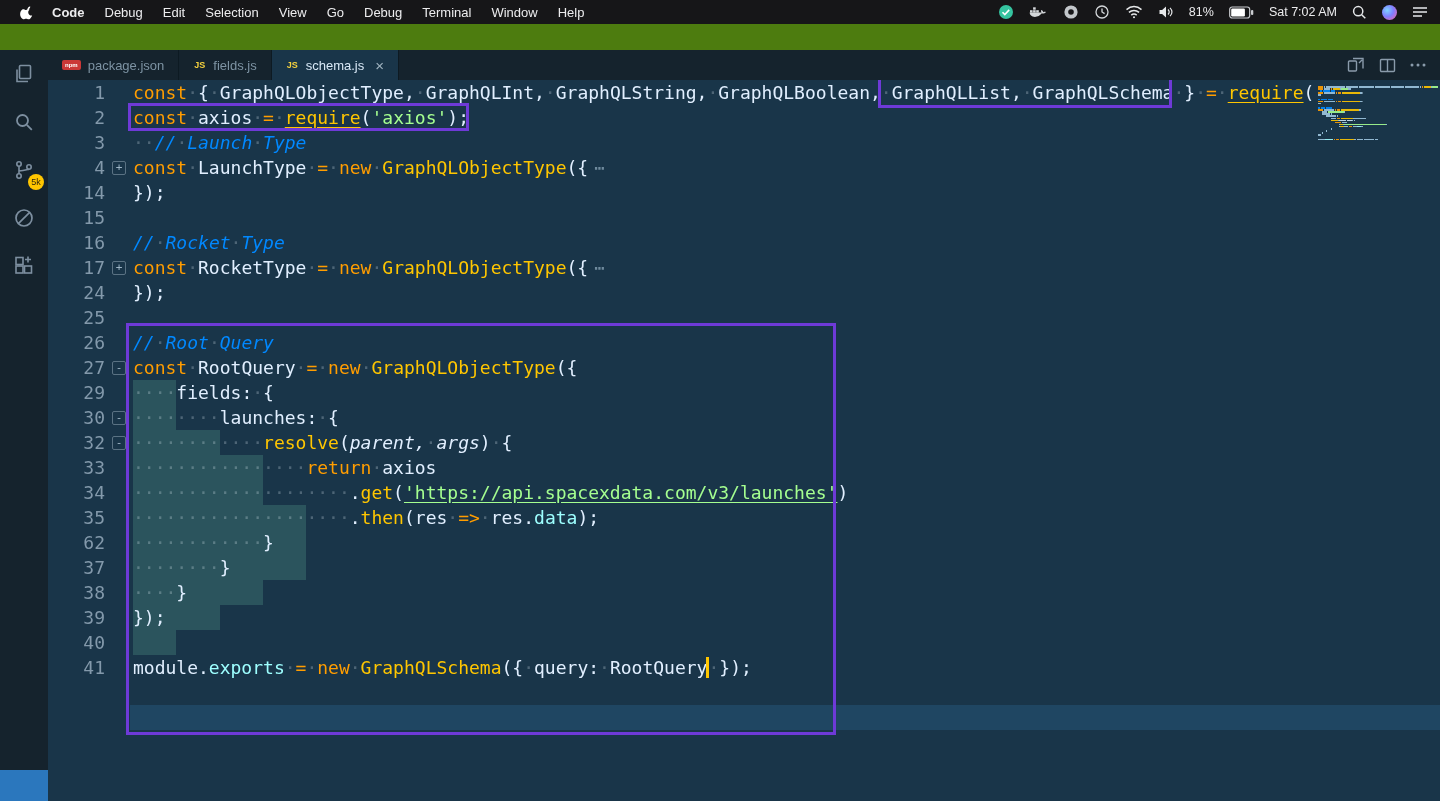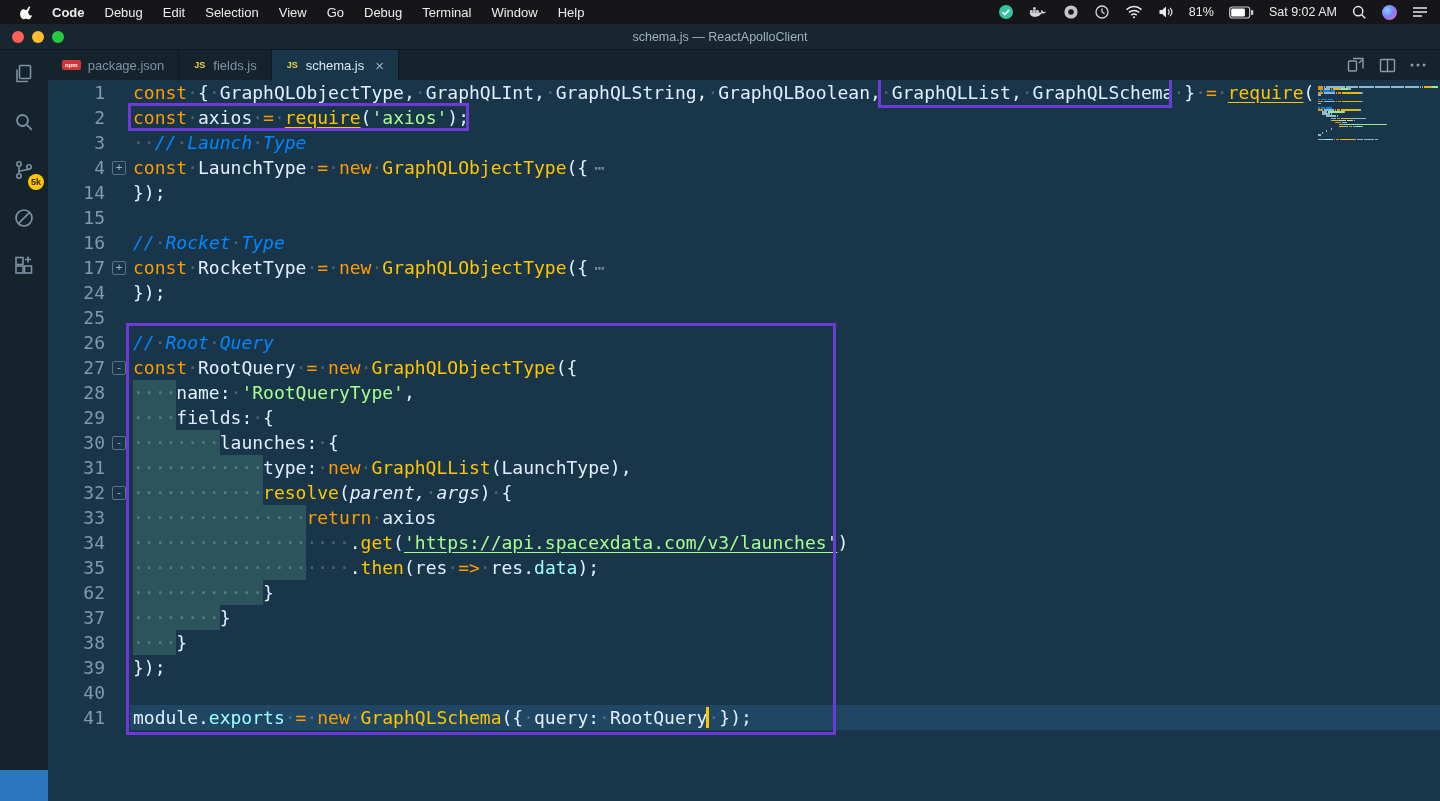--- a/index.html
+++ b/index.html
@@ -24,21 +24,21 @@
               color:#9fb0bc; font-size:12.5px; z-index:19; }
   .lights { position:absolute; left:12px; top:7px; display:flex; gap:8px; }
   .light { width:12px; height:12px; border-radius:50%; }
   .light.r { background:#ff5f57; } .light.y { background:#febc2e; } .light.g { background:#28c840; }
 
   
   .activitybar { position:absolute; left:0; top:50px; bottom:0; width:48px; background:#15232d; z-index:15; }
   .act-icon { width:48px; height:48px; display:flex; align-items:center; justify-content:center;
               color:#7d8fa0; position:relative; }
   .act-badge { position:absolute; right:4px; bottom:4px; width:16px; height:16px; border-radius:50%;
-               background:#ffc600; color:#33280a; font-size:9px; font-weight:bold;
+               background:#ffc600; color:#33280a; font-size:9px; font-weight:normal;
                display:flex; align-items:center; justify-content:center; }
   .act-blue { position:absolute; left:0; bottom:0; width:48px; height:31px; background:#2b77bd; }
 
   
   .tabbar { position:absolute; left:48px; top:50px; right:0; height:30px; background:#15232d;
             display:flex; align-items:stretch; z-index:14; }
   .tab { display:flex; align-items:center; gap:7px; padding:0 14px; font-size:13px; color:#7d93a3;
          background:#15232d; border-right:1px solid #0d1a22; cursor:default; }
   .tab.active { background:#193549; color:#d9e9f7; }
   .tab-icon.npm { background:#cb3837; color:#fff; font-size:6px; font-weight:bold; padding:2px 3px;
@@ -135,40 +135,32 @@
       <svg width="16" height="14" viewBox="0 0 16 14">
           <path d="M1.5 5v4h2.6L8 12.4V1.6L4.1 5z" fill="#e6e8ea"></path>
           <path d="M10 4.5c1.6 1.6 1.6 3.4 0 5M12 2.8c2.6 2.6 2.6 5.8 0 8.4" stroke="#e6e8ea" stroke-width="1.2" fill="none"></path>
         </svg>
       <span class="mb-text">81%</span>
       <svg width="25" height="13" viewBox="0 0 25 13">
           <rect x="0.7" y="1" width="20" height="11" rx="2.5" fill="none" stroke="#c9ccd0" stroke-width="1.2"></rect>
           <rect x="2.2" y="2.5" width="13.7" height="8" rx="1.2" fill="#ffffff"></rect>
           <rect x="22" y="4" width="2.3" height="5" rx="1" fill="#c9ccd0"></rect>
         </svg>
-      <span class="mb-text">Sat 9:02 AM</span>
+      <span class="mb-text">Sat 7:02 AM</span>
       <svg width="15" height="15" viewBox="0 0 15 15" fill="none" stroke="#e6e8ea" stroke-width="1.5">
           <circle cx="6.2" cy="6.2" r="4.6"></circle>
           <path d="M9.7 9.7l3.6 3.6"></path>
         </svg>
       <span class="siri-ball"></span>
       <svg width="16" height="12" viewBox="0 0 16 12" stroke="#e6e8ea" stroke-width="1.5" fill="none">
           <path d="M1 2h14M1 6h14M1 10h9"></path>
         </svg>
     </div>
   </div>
 
-  <div class="titlebar">
-    <div class="lights">
-      <span class="light r"></span>
-      <span class="light y"></span>
-      <span class="light g"></span>
-    </div>
-    <span>schema.js — ReactApolloClient</span>
-  </div>
 
   <div class="activitybar">
     <div class="act-icon">
       <svg width="24" height="24" viewBox="0 0 24 24" fill="none" stroke="currentColor" stroke-width="1.6">
           <rect x="7.5" y="3.5" width="11" height="13" rx="1"></rect>
           <path d="M5 7.5v12h11"></path>
         </svg>
     </div>
     <div class="act-icon">
       <svg width="24" height="24" viewBox="0 0 24 24" fill="none" stroke="currentColor" stroke-width="1.8">
@@ -302,42 +294,32 @@
           <div class="code"><span class="tk-c">//</span><span class="tk-w">·</span><span class="tk-c">Root</span><span class="tk-w">·</span><span class="tk-c">Query</span></div>
         </div>
         <div class="line">
           <div class="ln">27</div>
           <div class="fold">
             <span class="foldbox">-</span>
           </div>
           <div class="code"><span class="tk-k">const</span><span class="tk-w">·</span><span class="tk-t">RootQuery</span><span class="tk-w">·</span><span class="tk-k">=</span><span class="tk-w">·</span><span class="tk-k">new</span><span class="tk-w">·</span><span class="tk-f">GraphQLObjectType</span><span class="tk-t">({</span></div>
         </div>
         <div class="line">
-          <div class="ln">28</div>
-          <div class="fold"></div>
-          <div class="code"><span class="tk-w">····</span><span class="tk-t">name:</span><span class="tk-w">·</span><span class="tk-s">'RootQueryType'</span><span class="tk-t">,</span></div>
-        </div>
-        <div class="line">
           <div class="ln">29</div>
           <div class="fold"></div>
           <div class="code"><span class="tk-w">····</span><span class="tk-t">fields:</span><span class="tk-w">·</span><span class="tk-t">{</span></div>
         </div>
         <div class="line">
           <div class="ln">30</div>
           <div class="fold">
             <span class="foldbox">-</span>
           </div>
           <div class="code"><span class="tk-w">········</span><span class="tk-t">launches:</span><span class="tk-w">·</span><span class="tk-t">{</span></div>
         </div>
         <div class="line">
-          <div class="ln">31</div>
-          <div class="fold"></div>
-          <div class="code"><span class="tk-w">············</span><span class="tk-t">type:</span><span class="tk-w">·</span><span class="tk-k">new</span><span class="tk-w">·</span><span class="tk-f">GraphQLList</span><span class="tk-t">(LaunchType),</span></div>
-        </div>
-        <div class="line">
           <div class="ln">32</div>
           <div class="fold">
             <span class="foldbox">-</span>
           </div>
           <div class="code"><span class="tk-w">············</span><span class="tk-f">resolve</span><span class="tk-t">(</span><span class="tk-pa">parent,</span><span class="tk-w">·</span><span class="tk-pa">args</span><span class="tk-t">)</span><span class="tk-w">·</span><span class="tk-t">{</span></div>
         </div>
         <div class="line">
           <div class="ln">33</div>
           <div class="fold"></div>
           <div class="code"><span class="tk-w">················</span><span class="tk-k">return</span><span class="tk-w">·</span><span class="tk-t">axios</span></div>

